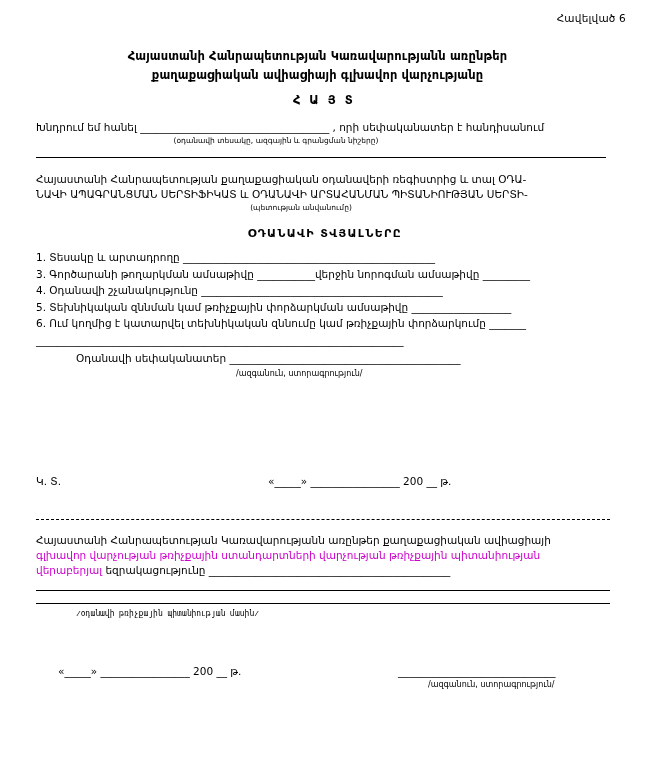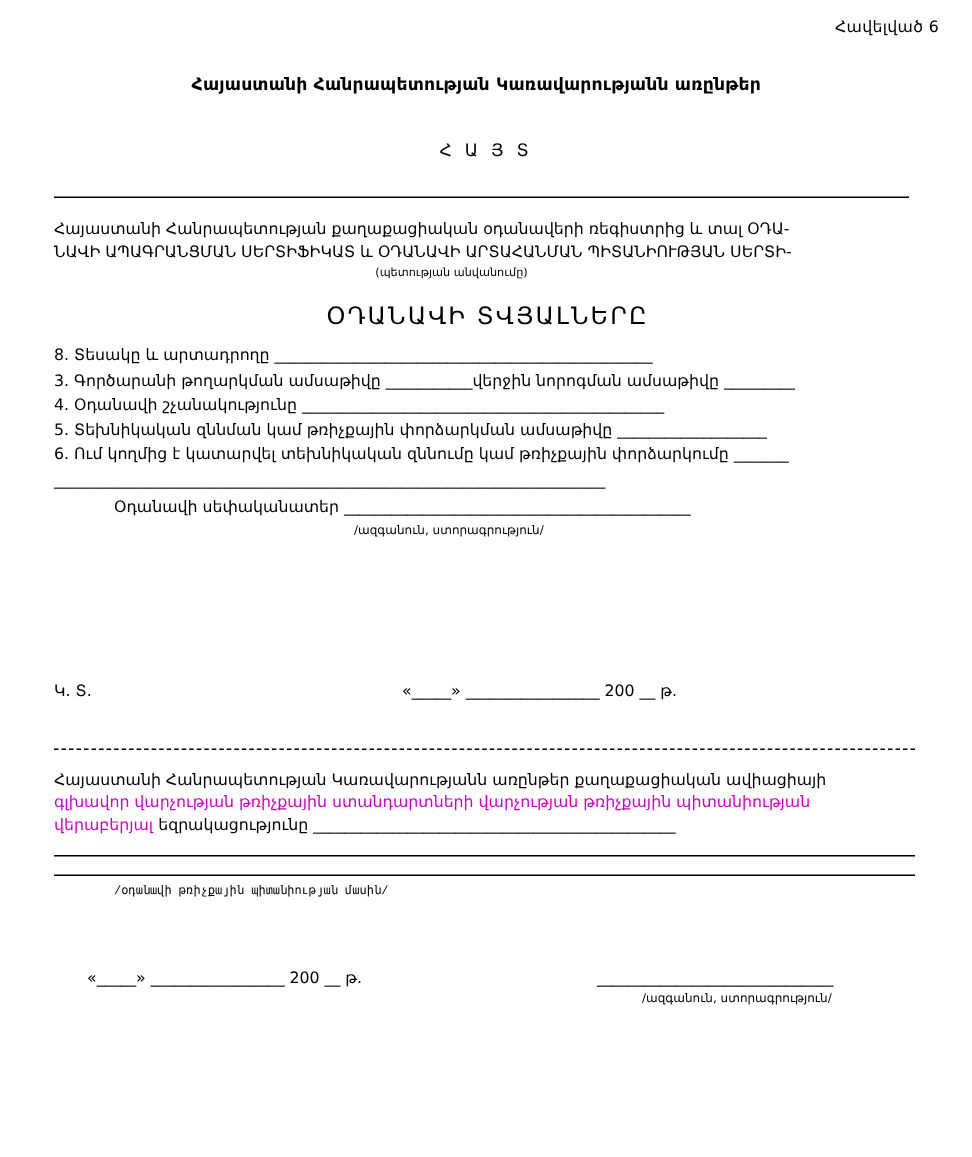--- a/index.html
+++ b/index.html
@@ -43,21 +43,21 @@
     font-size: 11.5px;
     line-height: 19px;
     letter-spacing: 0.1px;
   }
   .haytz {
     position: absolute;
     top: 93px;
     left: 0;
     width: 648px;
     text-align: center;
-    font-weight: normal;
+    font-weight: bold;
     font-size: 11.5px;
     letter-spacing: 2.5px;
   }
   .body {
     position: absolute;
     top: 120px;
     left: 36px;
     width: 578px;
   }
   .row {
@@ -75,22 +75,22 @@
     vertical-align: bottom;
     height: 11px;
   }
   .note {
     font-size: 7.5px;
     text-align: center;
     line-height: 11px;
   }
   .section-head {
     text-align: center;
-    font-weight: normal;
-    font-size: 16px;
+    font-weight: bold;
+    font-size: 11px;
     letter-spacing: 1.4px;
     margin-top: 14px;
     margin-bottom: 9px;
   }
   .list-row {
     font-size: 10.5px;
     line-height: 16.5px;
     white-space: nowrap;
   }
   .solidline {
@@ -117,38 +117,41 @@
 </style>
 </head>
 <body>
 
 <div class="page">
 
   <div class="annex">Հավելված 6</div>
 
   <div class="title-block">
     <div class="title-line">Հայաստանի Հանրապետության Կառավարությանն առընթեր</div>
+    <div class="title-line">քաղաքացիական ավիացիայի գլխավոր վարչությանը</div>
   </div>
 
   <div class="haytz">Հ Ա Յ Տ</div>
 
   <div class="body">
 
+    <div class="row">Խնդրում եմ հանել ____________________________________ , որի սեփականատեր է հանդիսանում</div>
+    <div class="note" style="margin-left:80px; width:320px;">(օդանավի տեսակը, ազգային և գրանցման նիշերը)</div>
 
     <div class="solidline" style="margin-top:11px; width:570px;"></div>
 
     <div style="height:14px"></div>
 
     <div class="rowwrap">Հայաստանի Հանրապետության քաղաքացիական օդանավերի ռեգիստրից և տալ ՕԴԱ-</div>
     <div class="rowwrap">ՆԱՎԻ ԱՊԱԳՐԱՆՑՄԱՆ ՍԵՐՏԻՖԻԿԱՏ և ՕԴԱՆԱՎԻ ԱՐՏԱՀԱՆՄԱՆ ՊԻՏԱՆԻՈՒԹՅԱՆ ՍԵՐՏԻ-</div>
     <div class="note" style="margin-left:130px; width:270px;">(պետության անվանումը)</div>
 
     <div class="section-head">ՕԴԱՆԱՎԻ ՏՎՅԱԼՆԵՐԸ</div>
 
-    <div class="list-row">8. Տեսակը և արտադրողը ________________________________________________</div>
+    <div class="list-row">1. Տեսակը և արտադրողը ________________________________________________</div>
     <div class="list-row">3. Գործարանի թողարկման ամսաթիվը ___________վերջին նորոգման ամսաթիվը _________</div>
     <div class="list-row">4. Օդանավի շչանակությունը ______________________________________________</div>
     <div class="list-row">5. Տեխնիկական զննման կամ թռիչքային փորձարկման ամսաթիվը ___________________</div>
     <div class="list-row">6. Ում կողմից է կատարվել տեխնիկական զննումը կամ թռիչքային փորձարկումը _______</div>
     <div class="list-row">______________________________________________________________________</div>
 
     <div class="list-row" style="margin-left:40px; margin-top:2px;">Օդանավի սեփականատեր ____________________________________________</div>
     <div class="smallnote" style="margin-left:200px;">/ազգանուն, ստորագրություն/</div>
 
     <div style="height:96px"></div>

